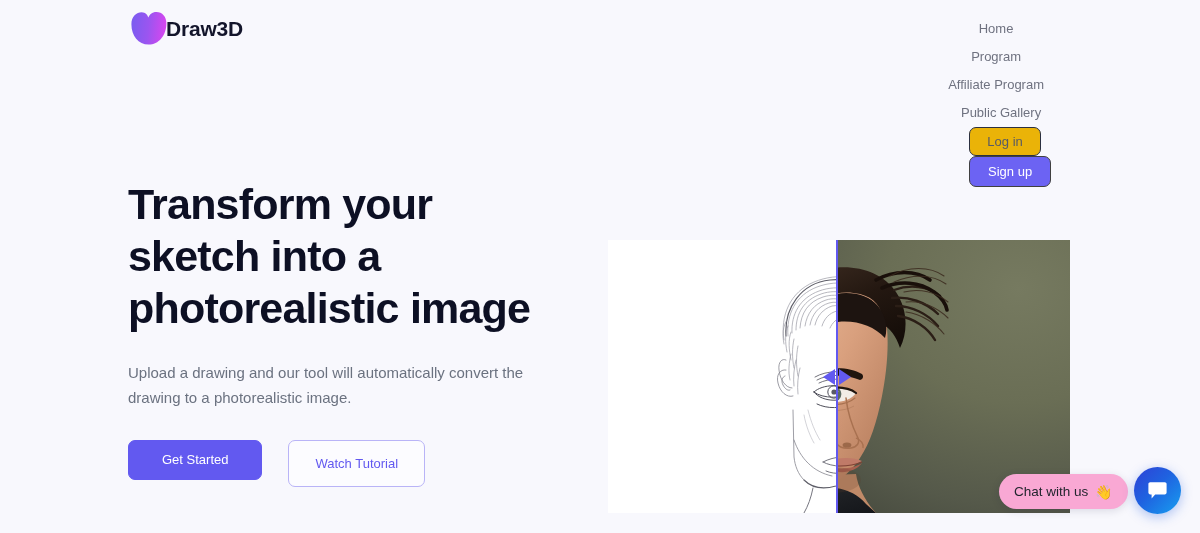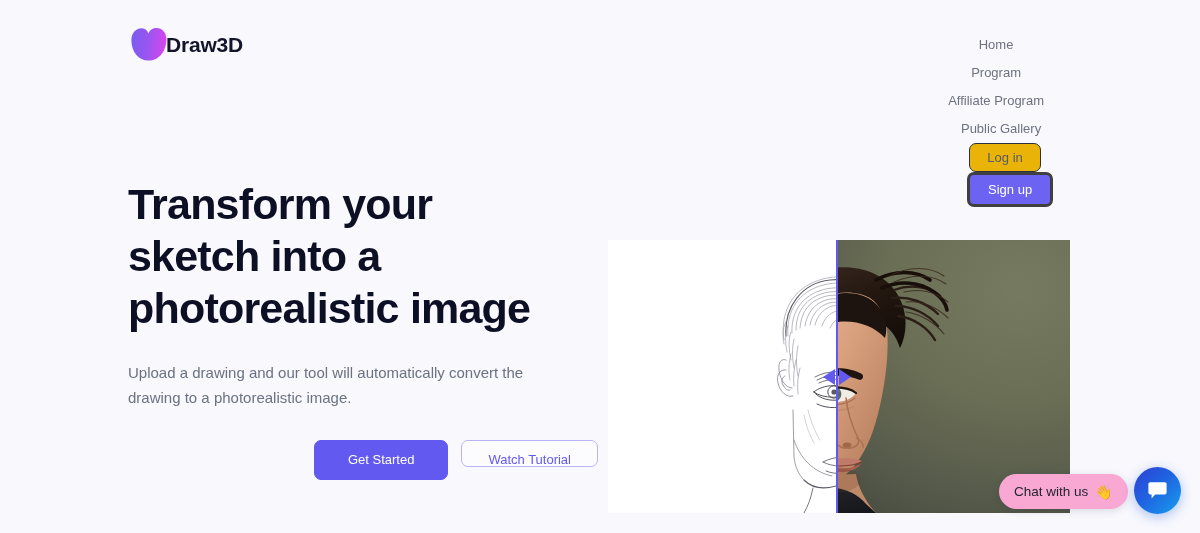--- a/index.html
+++ b/index.html
@@ -19,21 +19,20 @@
   }
 
   
   .header {
     position: absolute;
     top: 0; left: 0;
     width: 1200px;
     height: 58px;
     display: flex;
     align-items: center;
-    margin-top: 16px;
   }
 
   .brand {
     position: absolute;
     left: 128px;
     top: 11px;
     display: flex;
     align-items: center;
     gap: 0px;
     cursor: pointer;
@@ -88,21 +87,21 @@
     cursor: pointer;
     margin-right: 10px;
     font-family: inherit;
     white-space: nowrap;
   }
 
   .btn-signup {
     font-size: 13px;
     color: #ffffff;
     background: #6c63f3;
-    border: 3px solid #404040;
+    border: 1px solid #404040;
     border-radius: 7px;
     padding: 7px 18px;
     line-height: 15px;
     cursor: pointer;
     font-family: inherit;
     white-space: nowrap;
   }
 
   
   .hero-copy {
@@ -125,22 +124,21 @@
     margin-top: 26px;
     font-size: 15px;
     line-height: 25px;
     color: #6b7280;
     width: 400px;
   }
 
   .hero-actions {
     margin-top: 30px;
     display: flex;
-    gap: 13px;
-    justify-content: flex-end;
+    gap: 26px;
   }
 
   .btn-primary {
     background: #6259f0;
     color: #ffffff;
     border: 1px solid #6259f0;
     border-radius: 7px;
     font-size: 13px;
     padding: 0 33px;
     height: 40px;
@@ -150,21 +148,21 @@
     white-space: nowrap;
   }
 
   .btn-secondary {
     background: #fcfcff;
     color: #6259f0;
     border: 1px solid #b9b4f7;
     border-radius: 7px;
     font-size: 13px;
     padding: 0 26px;
-    height: 27px;
+    height: 47px;
     line-height: 38px;
     cursor: pointer;
     font-family: inherit;
     white-space: nowrap;
   }
 
   
   .compare {
     position: absolute;
     left: 608px;

